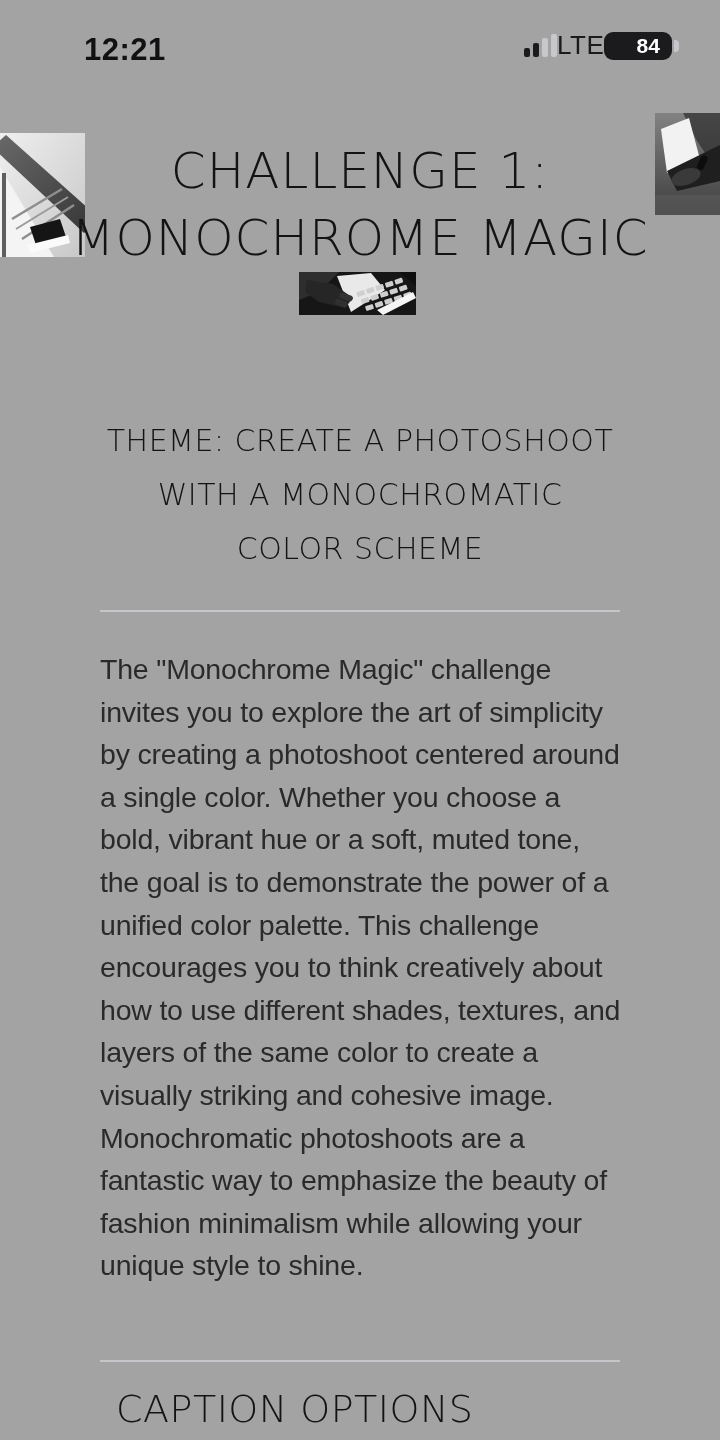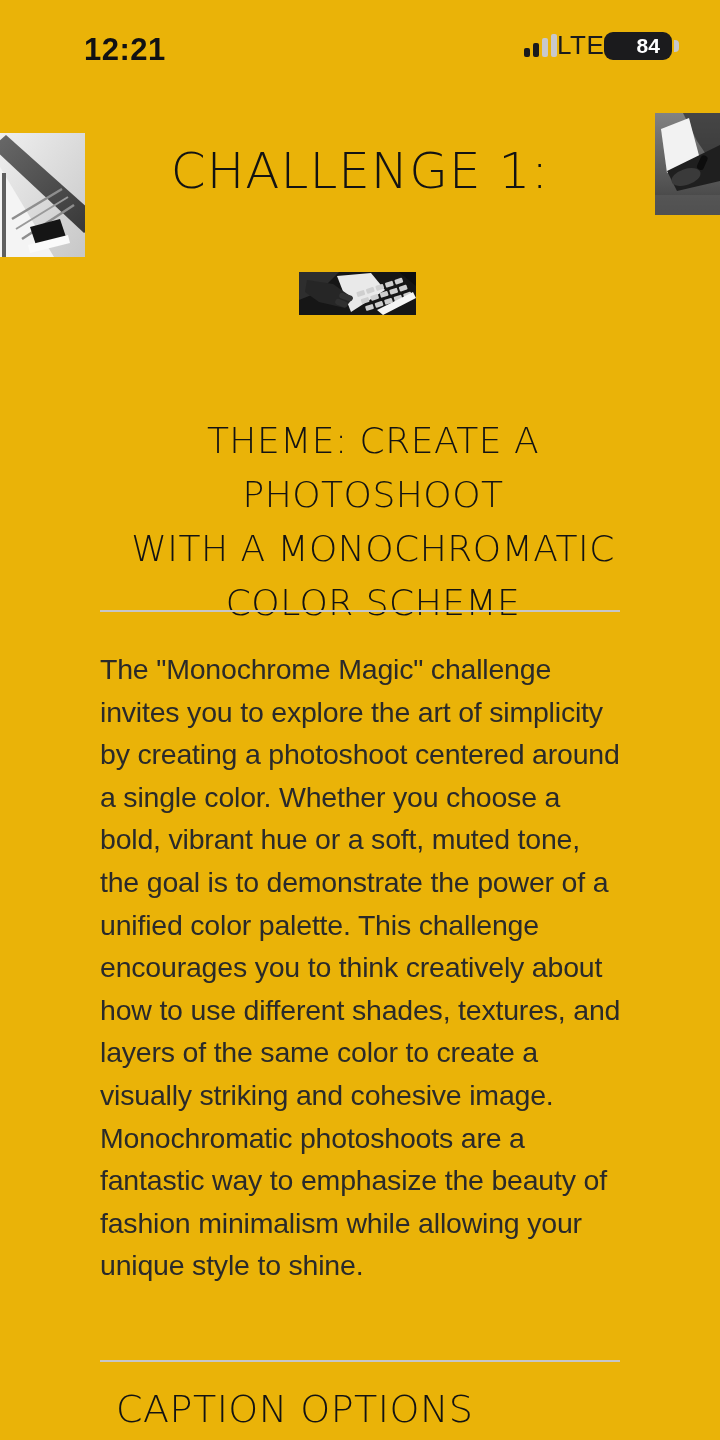--- a/index.html
+++ b/index.html
@@ -4,21 +4,21 @@
 <style>
   html, body {
     margin: 0;
     padding: 0;
     background: #ffffff;
   }
   #screen {
     position: relative;
     width: 720px;
     height: 1440px;
-    background: #eab308;
+    background: #a3a3a3;
     overflow: hidden;
     font-family: "Liberation Sans", sans-serif;
   }
 
   
   .status-time {
     position: absolute;
     left: 84px;
     top: 32px;
     font-size: 31px;
@@ -93,25 +93,25 @@
     width: 720px;
     text-align: center;
     font-size: 50px;
     line-height: 67px;
     letter-spacing: 1px;
   }
   .doc-title span { display: block; }
 
   .theme-heading {
     position: absolute;
-    left: 73px;
+    left: 60px;
     top: 414px;
     width: 600px;
     text-align: center;
-    font-size: 36px;
+    font-size: 30px;
     line-height: 54px;
     letter-spacing: 0.5px;
   }
   .theme-heading span { display: block; }
 
   .caption-heading {
     position: absolute;
     left: 116px;
     top: 1382px;
     width: 560px;
@@ -210,20 +210,21 @@
       <polygon points="6,16 34,5 46,50 12,60" fill="#f2f2f2"></polygon>
       <polygon points="12,58 65,32 65,68 22,78" fill="#1f1f1f"></polygon>
       <ellipse cx="31" cy="64" rx="15" ry="8" fill="#3a3a3a" transform="rotate(-18 31 64)"></ellipse>
       <rect x="44" y="42" width="7" height="15" rx="3" fill="#0d0d0d" transform="rotate(24 47 49)"></rect>
       <rect x="0" y="82" width="65" height="20" fill="#5a5a5a" opacity="0.65"></rect>
     </svg>
   </div>
 
   <h1 class="doc-title display-font" style="margin:0; font-weight:200;text-align:center;">
     <span>CHALLENGE 1:</span>
+    <span>MONOCHROME MAGIC</span>
   </h1>
 
   <div class="photo photo-center">
     <svg width="117" height="43" viewBox="0 0 117 43" xmlns="http://www.w3.org/2000/svg">
       <rect width="117" height="43" fill="#161616"></rect>
       <polygon points="0,0 40,0 20,20 0,28" fill="#2e2e2e"></polygon>
       <polygon points="100,0 117,0 117,14" fill="#0e0e0e"></polygon>
       <polygon points="38,4 72,1 86,18 52,40" fill="#e9e9e9"></polygon>
       <g transform="rotate(-18 85 25)" fill="#cfcfcf">
         <rect x="60" y="12" width="8" height="5" rx="1"></rect>

